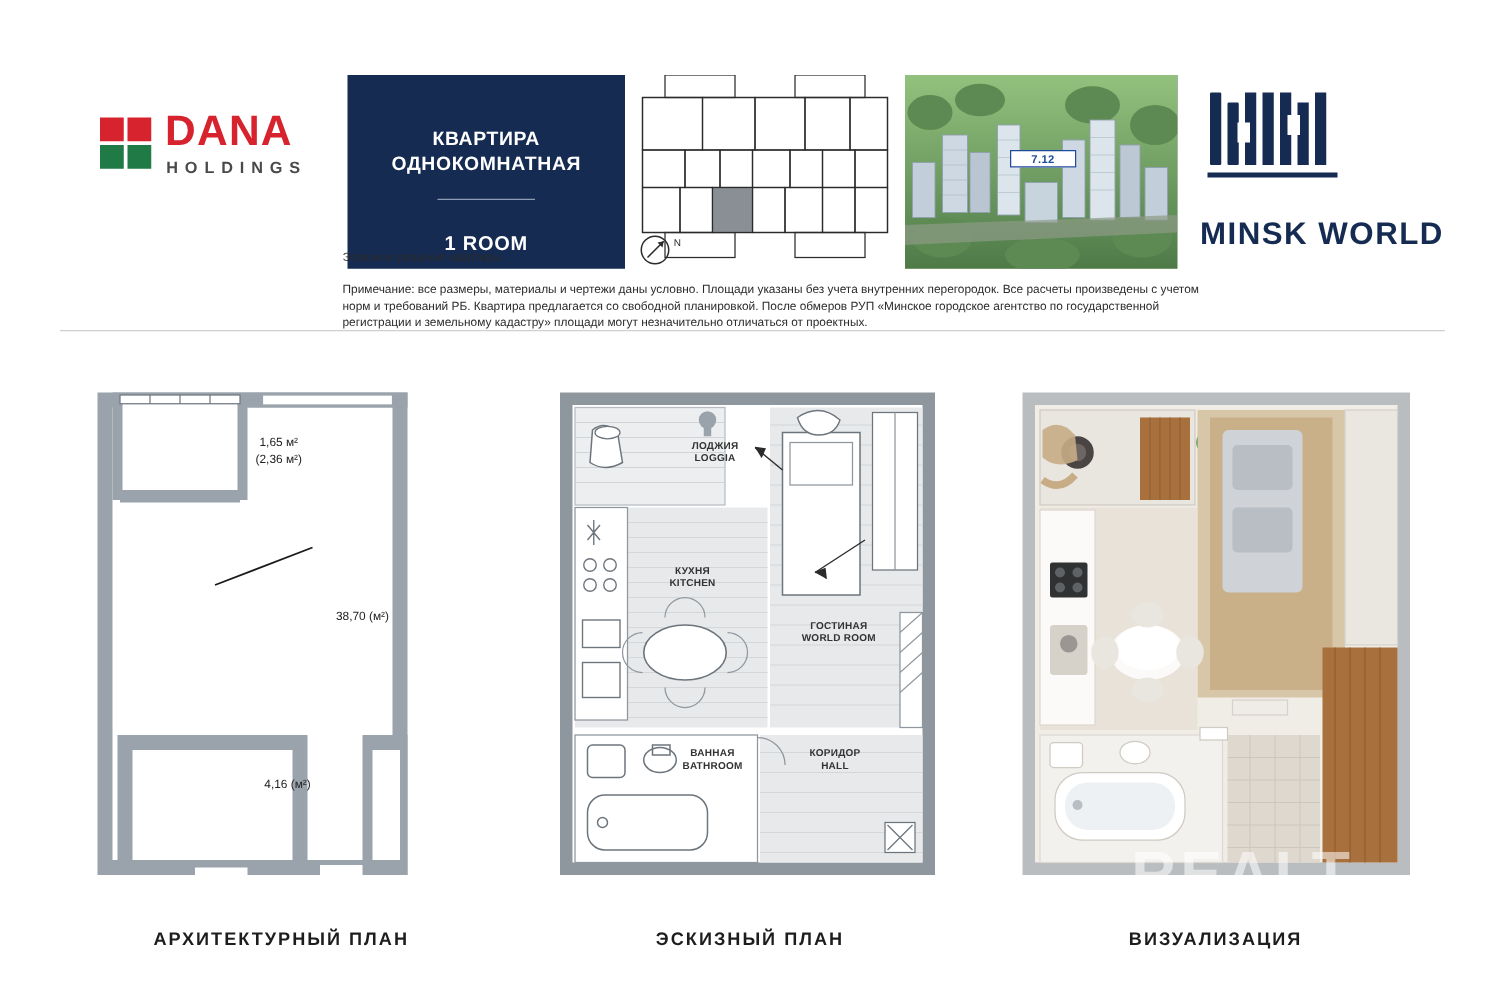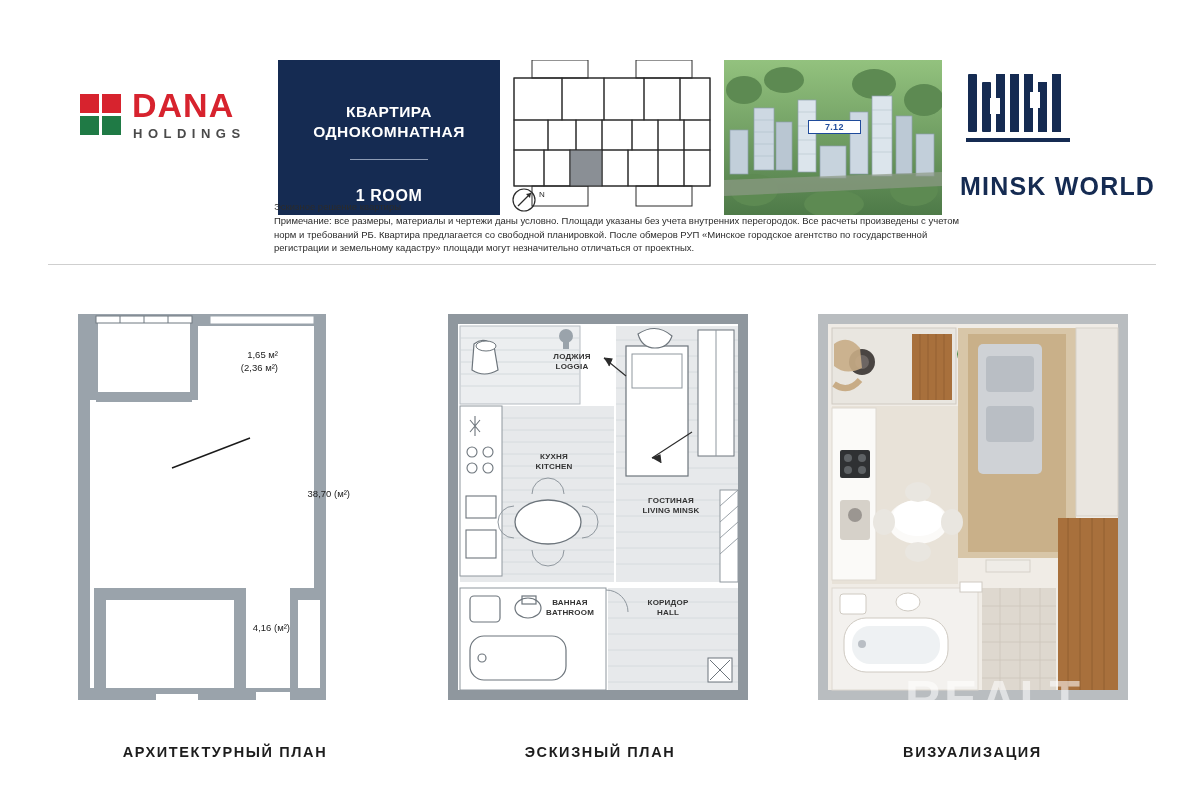--- a/index.html
+++ b/index.html
@@ -124,21 +124,21 @@
   }
 
   
   .note {
     position: absolute;
     left: 274px; top: 200px;
     width: 690px;
     color: #2b2b2b;
   }
   .note .n-title { font-size: 9.5px; line-height: 13px; }
-  .note .n-body  { font-size: 9.5px; line-height: 13.5px; margin-top: 1px; }
+  .note .n-body  { font-size: 9.5px; line-height: 13.5px; margin-top: 12px; }
 
   .divider {
     position: absolute;
     left: 48px; top: 264px;
     width: 1108px; height: 1px;
     background: #cfcfcf;
   }
 
   
   .panel { position: absolute; top: 300px; }
@@ -166,21 +166,21 @@
     font-weight: bold;
     color: #333;
     text-align: center;
     line-height: 10px;
     letter-spacing: .2px;
   }
   .area-lbl {
     position: absolute;
     font-size: 9.5px;
     color: #222;
-    text-align: right;
+    text-align: center;
   }
   .watermark {
     position: absolute;
     left: 905px; top: 675px;
     font-size: 50px;
     font-weight: bold;
     letter-spacing: 3px;
     color: rgba(255,255,255,0.55);
     font-family: "Liberation Sans", sans-serif;
   }
@@ -503,21 +503,21 @@
     <div class="lbl" style="left:104px; top:52px; width:76px;">
       <span>ЛОДЖИЯ</span><br>
       <span>LOGGIA</span>
     </div>
     <div class="lbl" style="left:86px; top:152px; width:76px;">
       <span>КУХНЯ</span><br>
       <span>KITCHEN</span>
     </div>
     <div class="lbl" style="left:198px; top:196px; width:86px;">
       <span>ГОСТИНАЯ</span><br>
-      <span>LIVING MINSK</span>
+      <span>WORLD ROOM</span>
     </div>
     <div class="lbl" style="left:100px; top:298px; width:80px;">
       <span>ВАННАЯ</span><br>
       <span>BATHROOM</span>
     </div>
     <div class="lbl" style="left:198px; top:298px; width:80px;">
       <span>КОРИДОР</span><br>
       <span>HALL</span>
     </div>
   </div>

